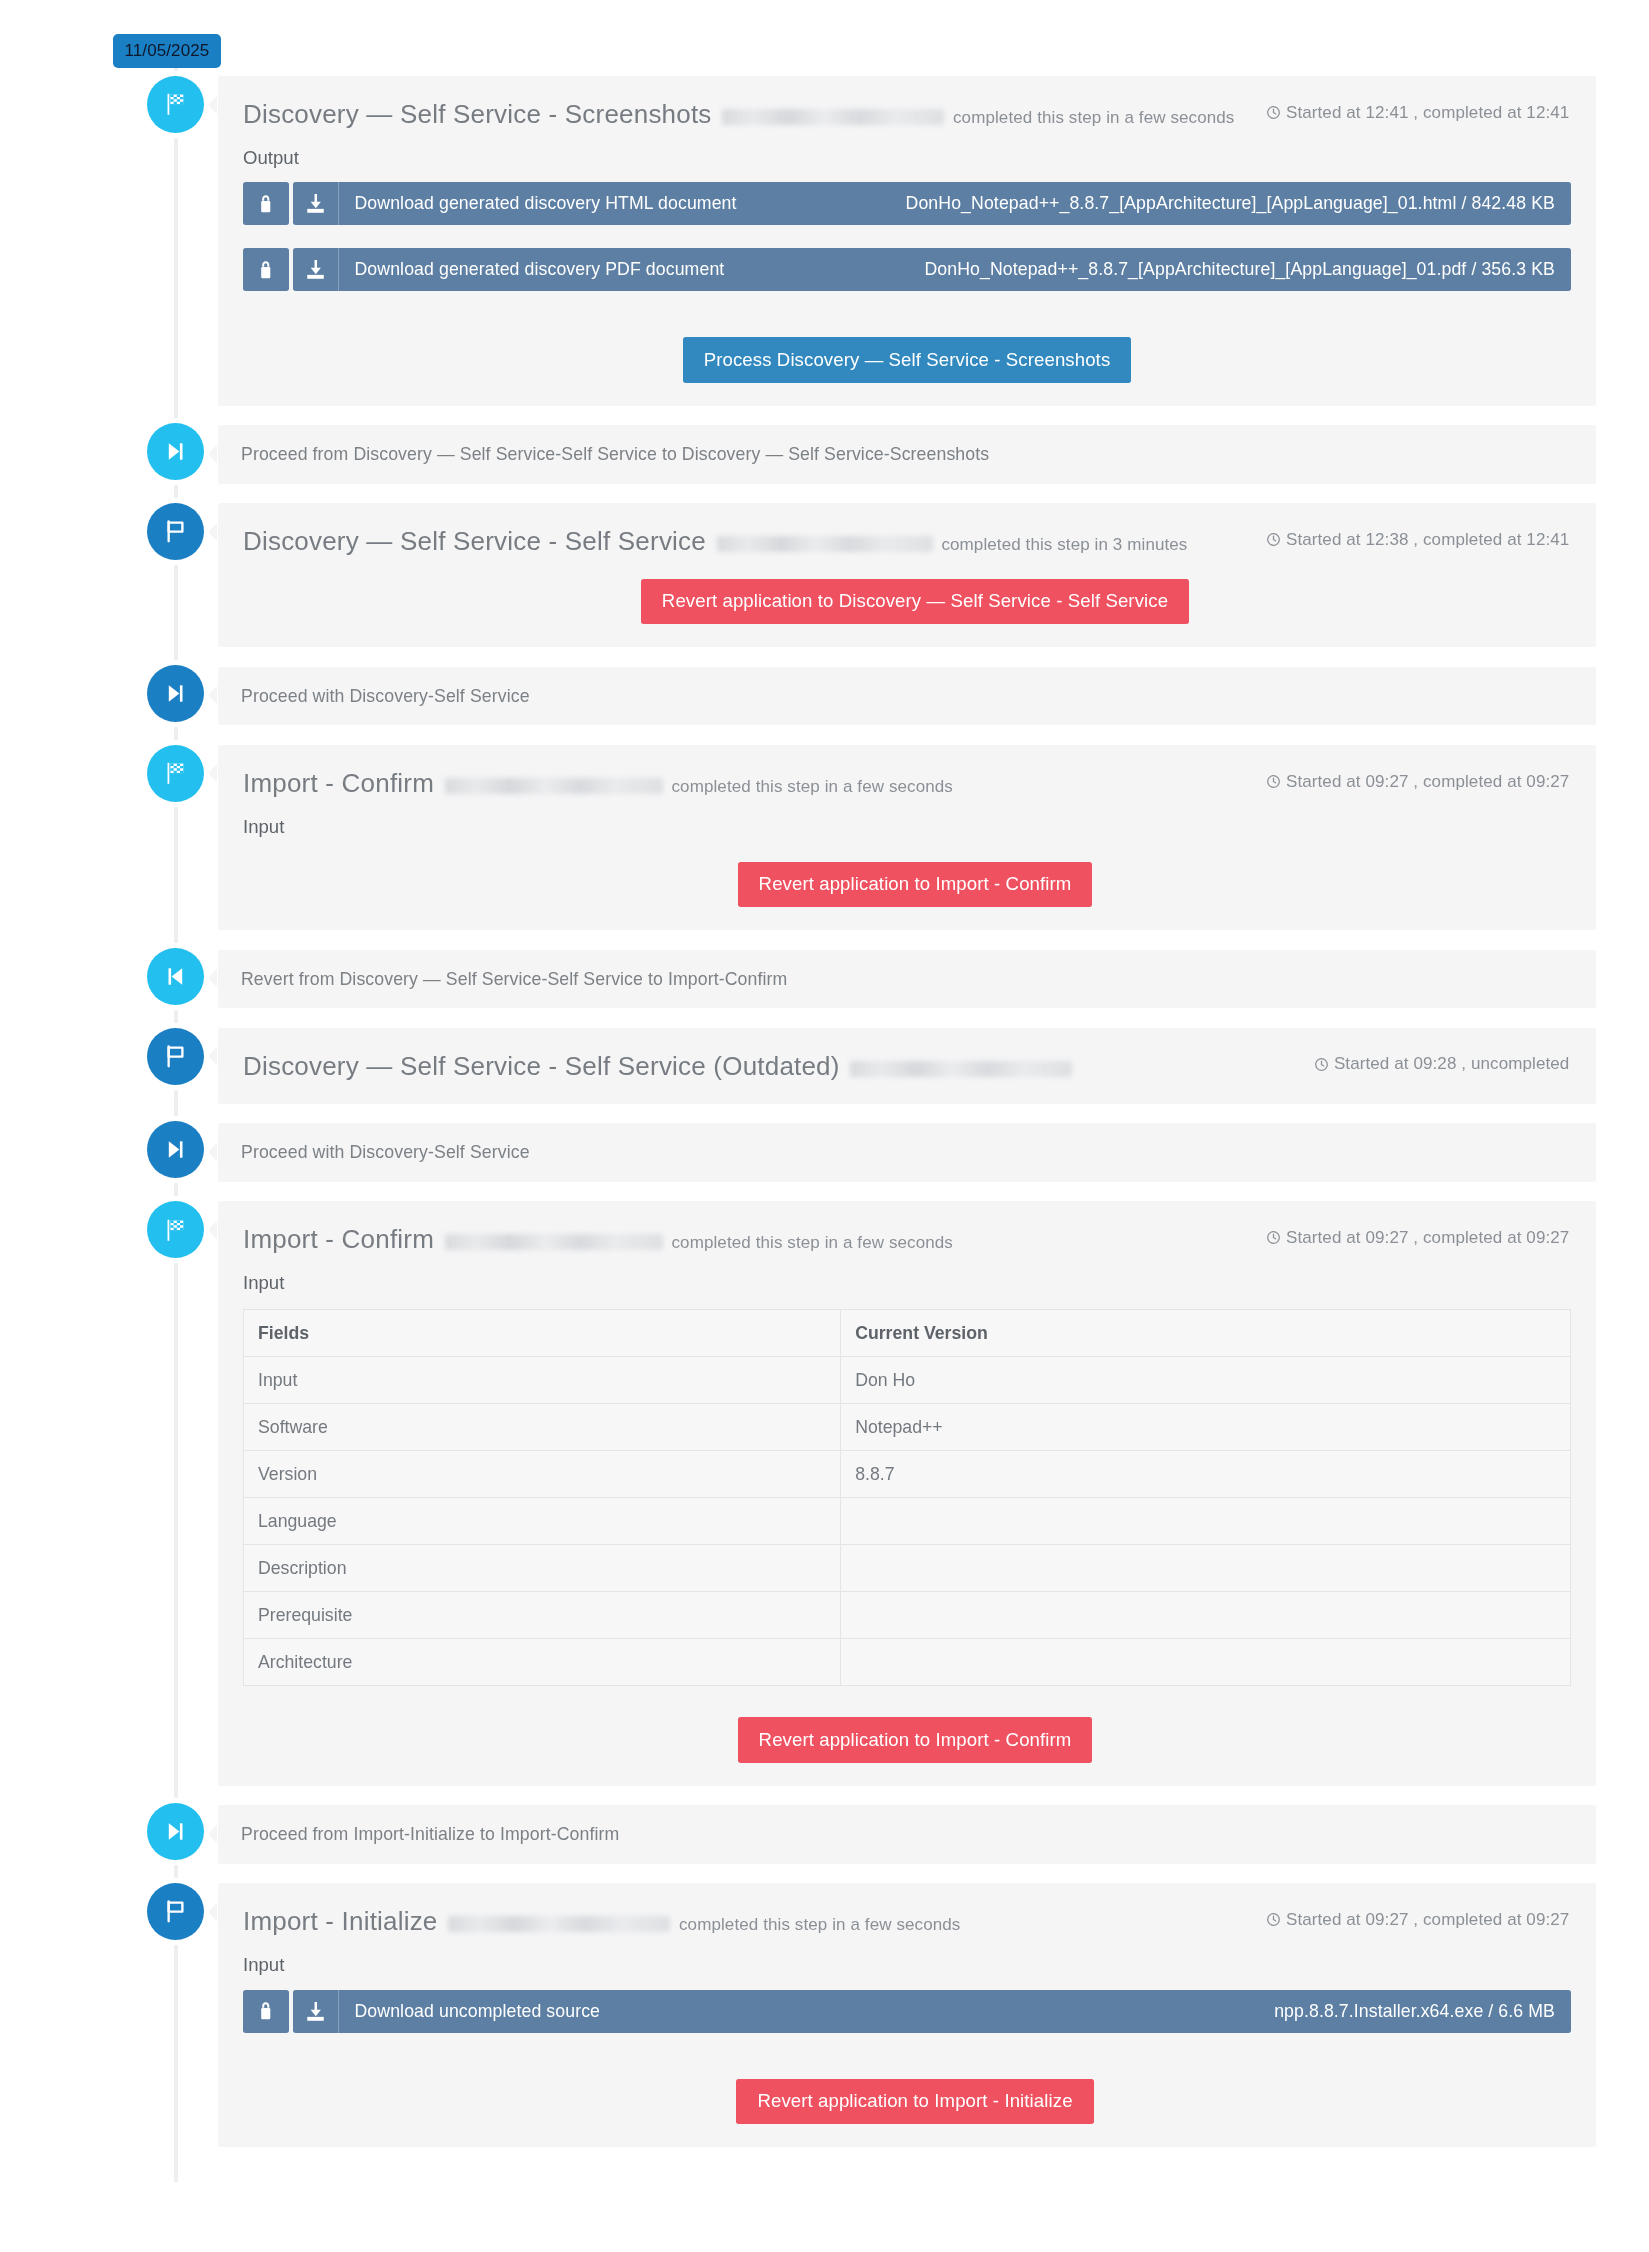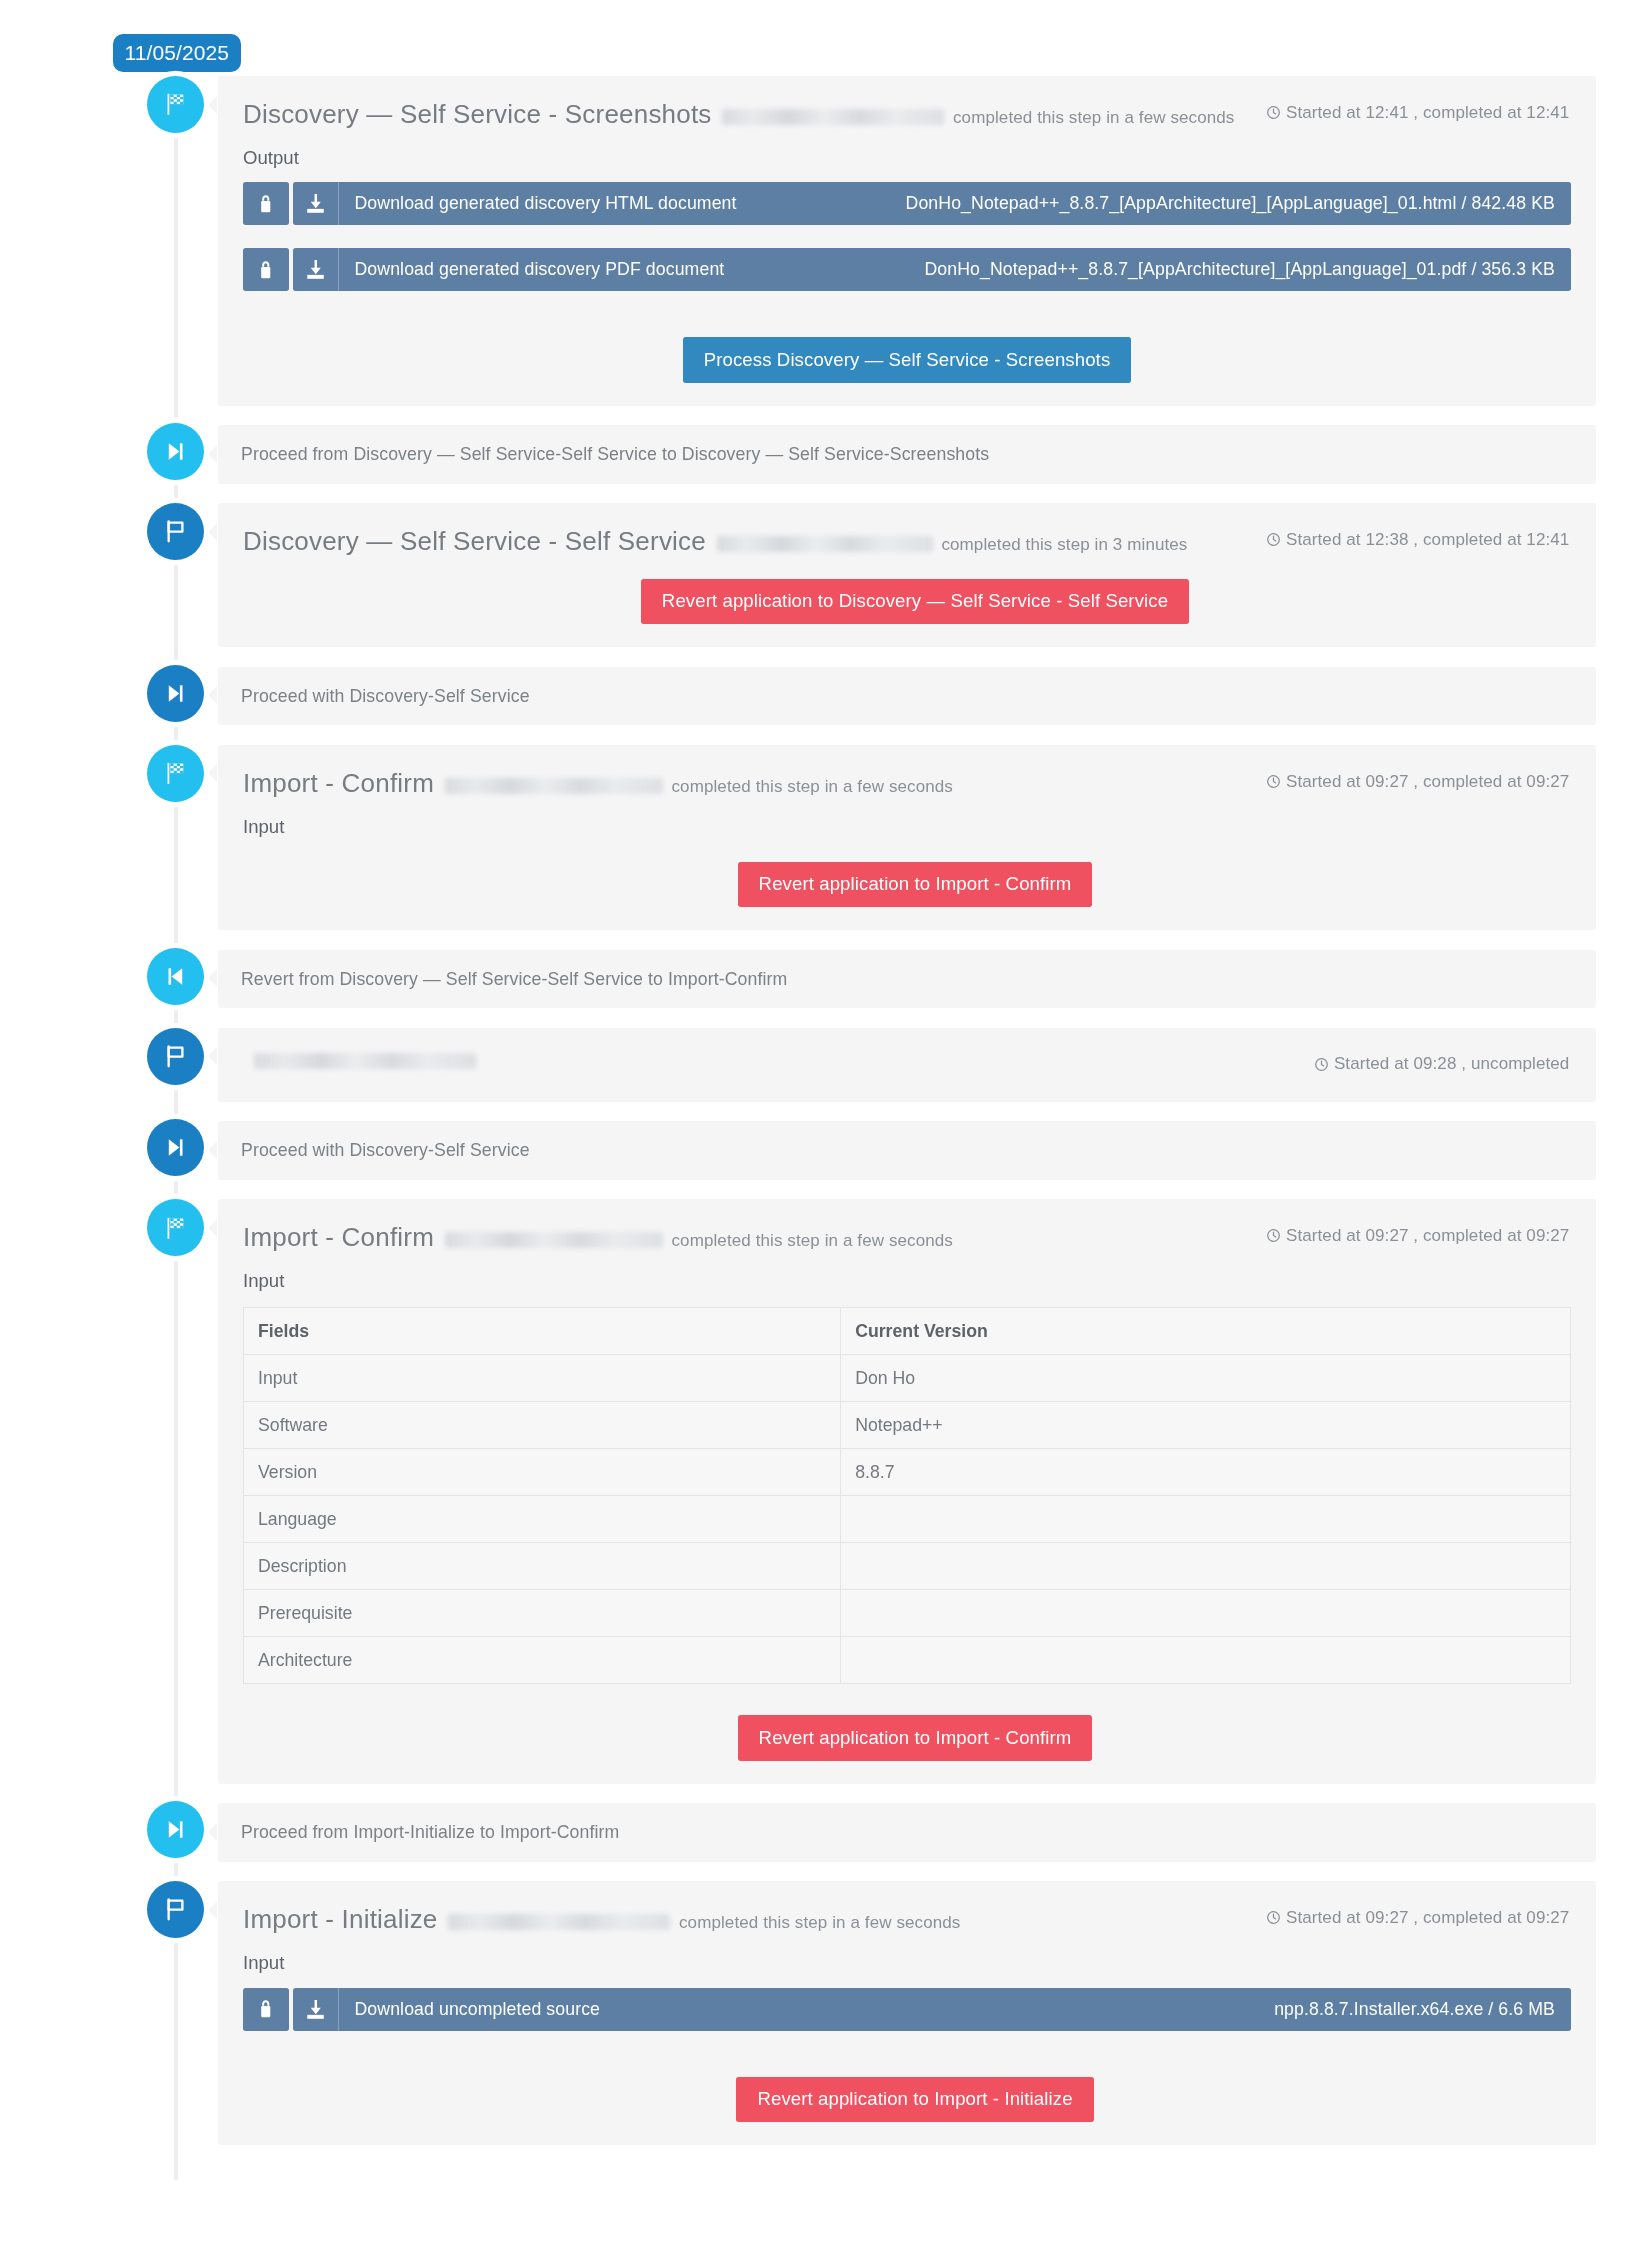--- a/index.html
+++ b/index.html
@@ -31,25 +31,25 @@
   
   .date-row {
     position:relative;
     height:76px;
   }
   .date-pill {
     position:absolute;
     left:113px;
     top:34px;
     background:#1b7fc4;
-    color:#ffffff;
-    font-size:21px;
+    color:#0f172a;
+    font-size:17px;
     line-height:1;
     padding:8px 11.5px 8.9px 11.5px;
-    border-radius:10px;
+    border-radius:5px;
     white-space:nowrap;
     letter-spacing:0.1px;
   }
 
   
   .entry {
     position:relative;
     padding-left:218px;
     padding-right:53px;
     margin-bottom:0;
@@ -421,20 +421,21 @@
       </div>
       <div class="entry step">
         <div class="marker blue">
           <svg width="26.6" height="26.6" viewBox="0 0 24 24" fill="none" stroke="#fff" stroke-width="2.1" stroke-linejoin="round" stroke-linecap="round">
             <path d="M6 21V3"></path>
             <path d="M6 4.2h12.4v8.1H6z"></path>
           </svg>
         </div>
         <div class="card" style="padding-bottom: 23px;">
           <div class="step-head">
+            <span class="step-title">Discovery — Self Service - Self Service (Outdated)</span>
             <span class="redacted" style="width: 222px;"></span>
             <div class="step-time">
               <svg class="clock-icon" width="15" height="15" viewBox="0 0 24 24" fill="none" stroke="#8b9096" stroke-width="2">
                 <circle cx="12" cy="12" r="9.3"></circle>
                 <path d="M12 6.6V12l3.6 2.3" stroke-linecap="round"></path>
               </svg>
               <span>Started at 09:28 , uncompleted</span>
             </div>
           </div>
         </div>

